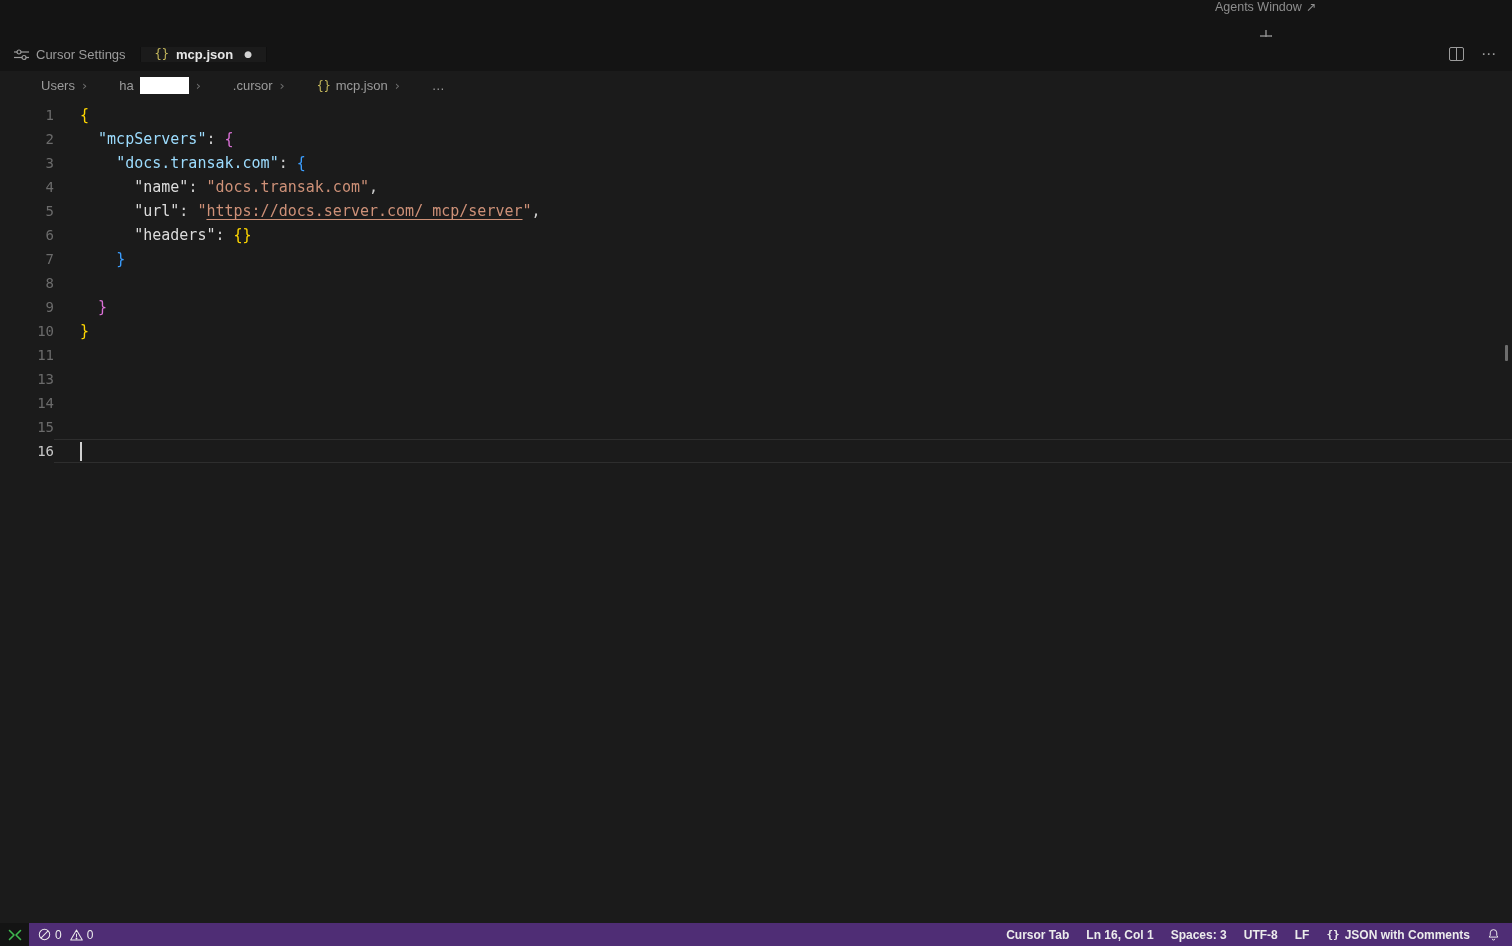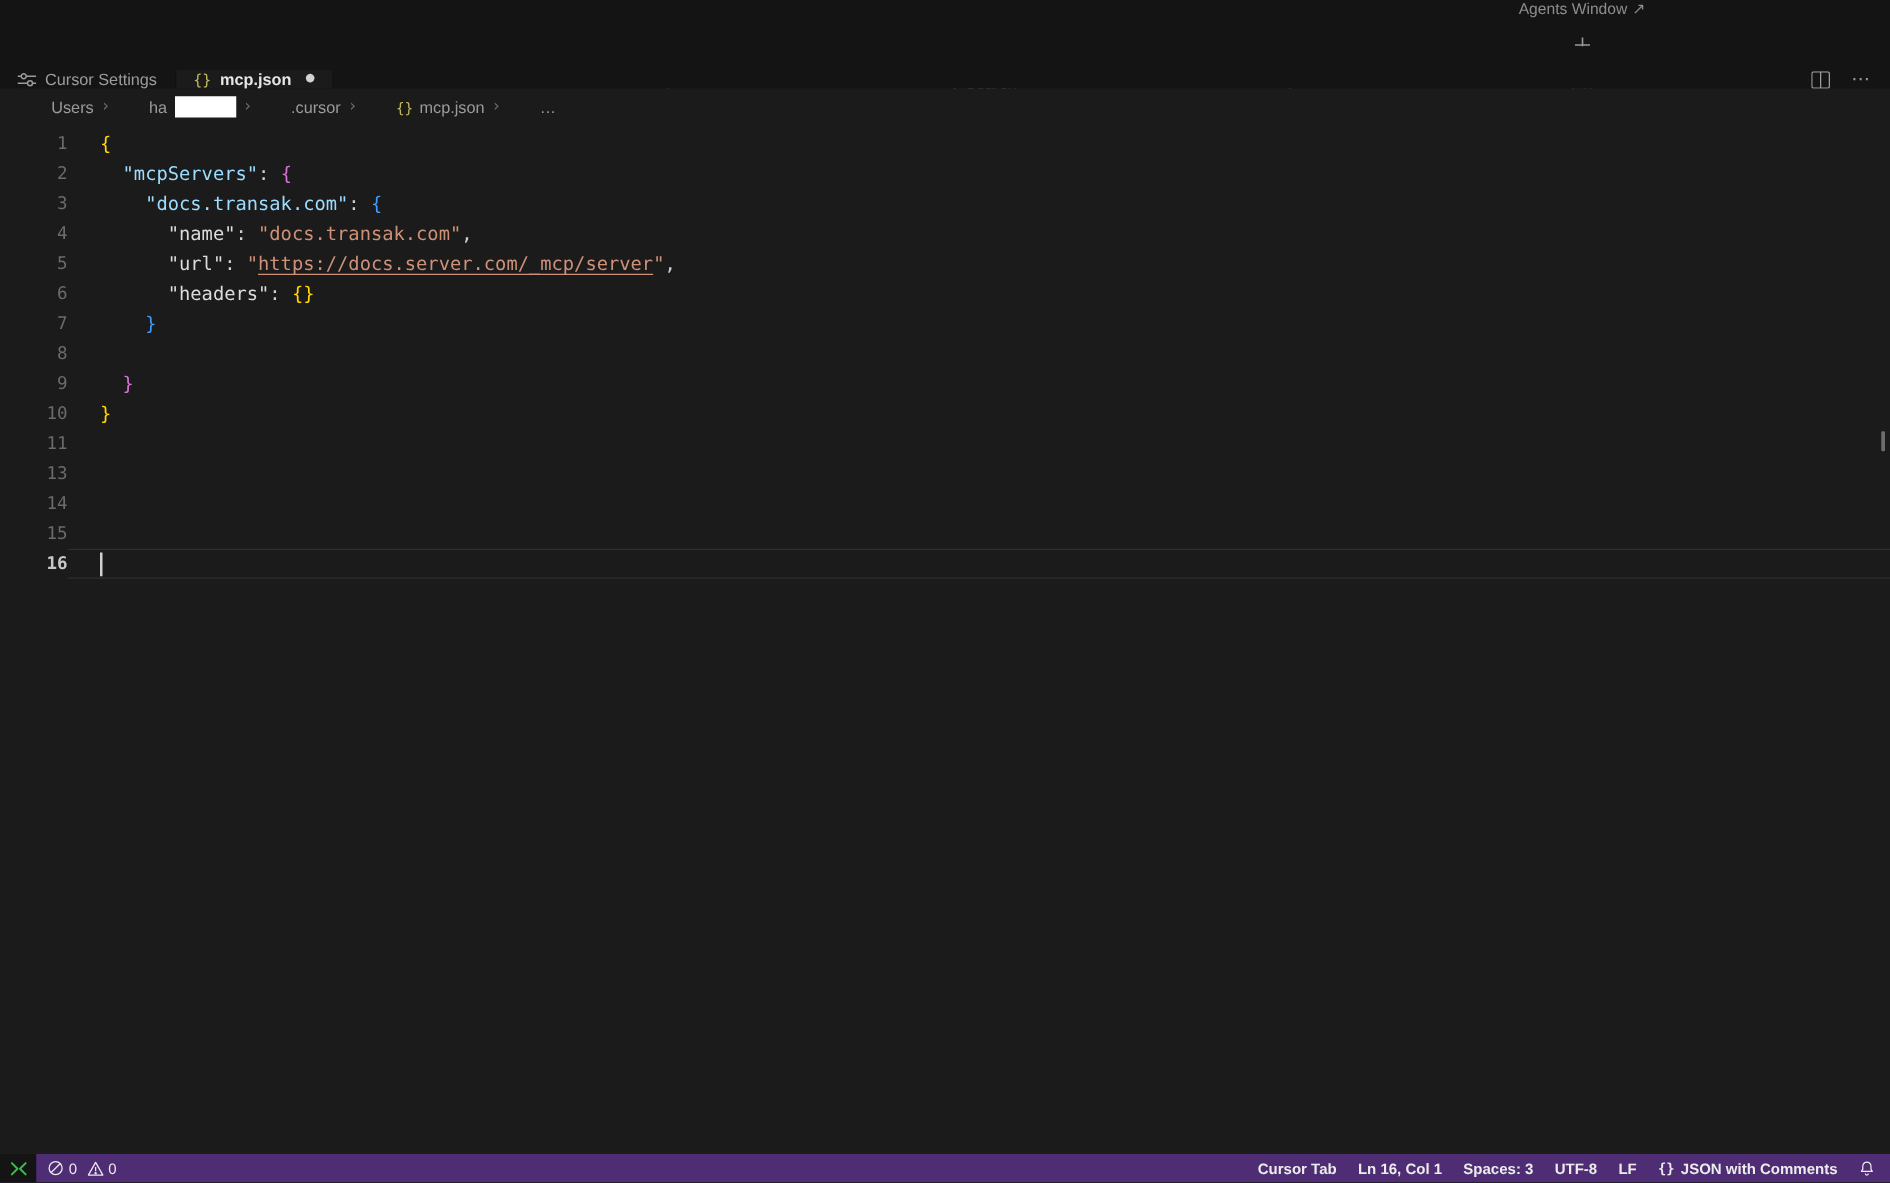--- a/index.html
+++ b/index.html
@@ -18,21 +18,21 @@
   .nav-back { color:#c8c8c8; }
   .nav-fwd { color:#5c5c5c; }
   .searchbox { width:500px; height:26px; background:#2a2a2c; border:2px solid #8b5cf6;
     border-radius:6px; display:flex; align-items:center; justify-content:center; gap:6px;
     color:#9a9a9f; font-size:13px; }
   .agents { display:flex; align-items:center; gap:4px; font-size:12.5px; color:#8d8d8d; }
   .glyph { font-family:"DejaVu Sans",sans-serif; line-height:1; }
   .gear { font-size:15px; }
 
   
-  .tabbar { height:34px; flex:0 0 auto; background:#141414; display:flex; align-items:flex-end; }
+  .tabbar { height:34px; flex:0 0 auto; background:#141414; display:flex; align-items:center; }
   .tab { display:flex; align-items:center; gap:7px; padding:0 14px; font-size:13px;
     border-right:1px solid #101010; white-space:nowrap; }
   .tab.inactive { color:#9c9c9c; background:#141414; }
   .tab.active { color:#e6e6e6; background:#1b1b1b; font-weight:bold; }
   .tab-json-icon { color:#c5b85c; font-size:12px; font-weight:normal; font-family:"DejaVu Sans Mono",monospace; }
   .mod-dot { color:#d2d2d2; font-size:9px; margin-left:4px; }
   .tab-actions { margin-left:auto; display:flex; align-items:center; gap:17px; padding-right:16px; color:#9c9c9c; }
   .ellipsis { font-size:15px; }
 
   
@@ -41,21 +41,21 @@
   .bc-sep { color:#6f6f6f; font-size:13px; }
   .bc-item { display:flex; align-items:center; gap:5px;margin-left:25px; }
   .redacted { display:inline-block; width:49px; height:17px; background:#ffffff; margin-left:1px; }
   .bc-json-icon { color:#c5b85c; font-size:11.5px; font-family:"DejaVu Sans Mono",monospace; }
 
   
   .editor { flex:1 1 auto; background:#1b1b1b; position:relative; overflow:hidden; padding-top:3px;
     font-family:"DejaVu Sans Mono",monospace; cursor:text; }
   .line { display:flex; height:24px; line-height:24px; font-size:15px; }
   .ln { flex:0 0 54px; width:54px; text-align:right; color:#6b6b6b; font-size:14px; user-select:none; }
-  .line.current .ln { color:#c8c8c8;font-weight:bold; }
+  .line.current .ln { color:#c8c8c8; }
   .lc { flex:1 1 auto; white-space:pre; padding-left:26px; position:relative; color:#d4d4d4; height:24px; }
   .line.current .lc { border-top:1px solid #2e2e2e; border-bottom:1px solid #2e2e2e; }
   .caret { position:absolute; top:2px; width:2px; height:19px; background:#d0d0d0; }
   .tk-key  { color:#9cdcfe; }
   .tk-prop { color:#dcdcdc; }
   .tk-str  { color:#ce9178; }
   .tk-link { color:#ce9178; text-decoration:underline; text-underline-offset:3px; }
   .tk-pl   { color:#cfcfcf; }
   .tk-b1   { color:#ffd700; }
   .tk-b2   { color:#da70d6; }

